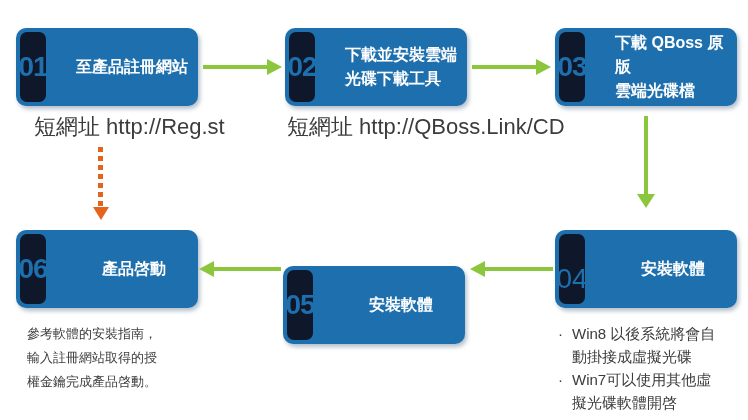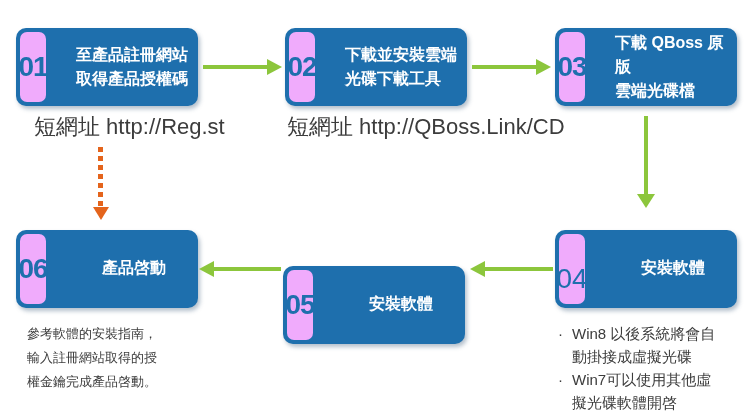--- a/index.html
+++ b/index.html
@@ -8,34 +8,34 @@
 
   
   .step-box{
     position:absolute;width:182px;height:78px;
     background:var(--box-blue,#1e6fad);
     border-radius:10px;
     box-shadow:2px 3px 4px rgba(40,75,110,0.35);
   }
   .num-panel{
     position:absolute;left:4px;top:4px;bottom:4px;width:26px;
-    background:#f0abfc;border-radius:7px;
+    background:#0f172a;border-radius:7px;
     display:flex;align-items:center;justify-content:center;
   }
   .num{
     color:var(--box-blue,#1e6fad);
     font-size:28px;font-weight:bold;letter-spacing:-1px;
   }
   .num.thin{font-weight:normal;letter-spacing:0;margin-top:20px;}
   .box-title{
     position:absolute;left:60px;right:6px;top:0;bottom:0;
     display:flex;flex-direction:column;justify-content:center;
     color:#ffffff;font-weight:bold;font-size:16px;line-height:24px;
   }
-  .box-title.center{align-items:center;text-align:center;font-family:Liberation Mono, monospace;}
+  .box-title.center{align-items:center;text-align:center;}
 
   
   .arr-line{position:absolute;background:var(--arrow-green,#8cc63c);}
   .arr-head{position:absolute;width:0;height:0;}
   .arr-head.right{border-left:15px solid var(--arrow-green,#8cc63c);border-top:8px solid transparent;border-bottom:8px solid transparent;}
   .arr-head.left{border-right:15px solid var(--arrow-green,#8cc63c);border-top:8px solid transparent;border-bottom:8px solid transparent;}
   .arr-head.down{border-top:14px solid var(--arrow-green,#8cc63c);border-left:9px solid transparent;border-right:9px solid transparent;}
 
   
   .dash-line{
@@ -61,21 +61,20 @@
 <body>
 
 <div class="canvas">
 
   <div class="step-box" style="left:16px;top:28px;">
     <div class="num-panel">
       <span class="num">01</span>
     </div>
     <div class="box-title">
       <span>至產品註冊網站</span>
-      <span>取得產品授權碼</span>
     </div>
   </div>
 
   <div class="step-box" style="left:285px;top:28px;">
     <div class="num-panel">
       <span class="num">02</span>
     </div>
     <div class="box-title">
       <span>下載並安裝雲端</span>
       <span>光碟下載工具</span>

